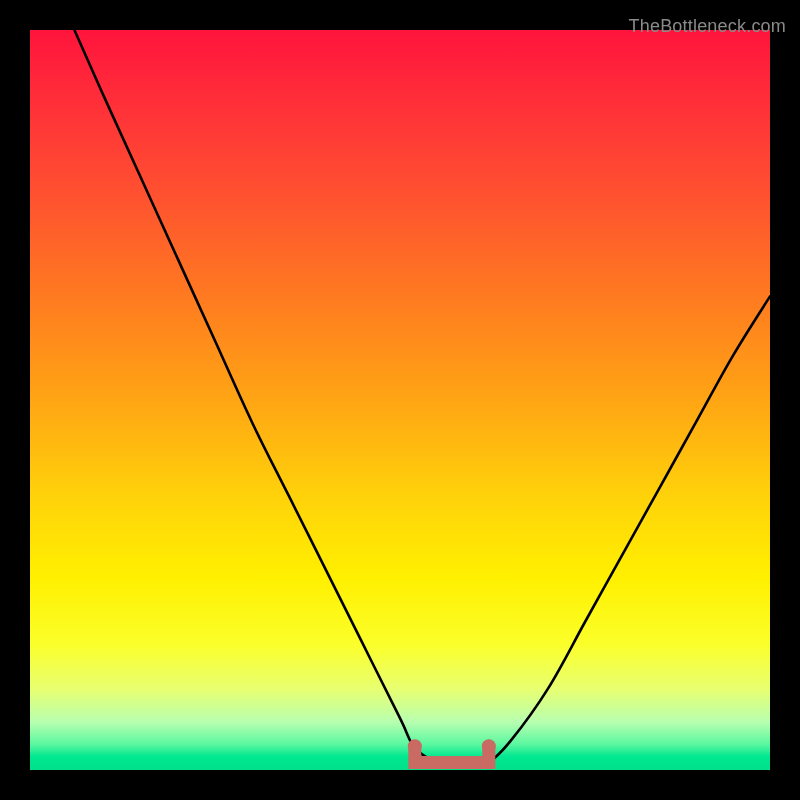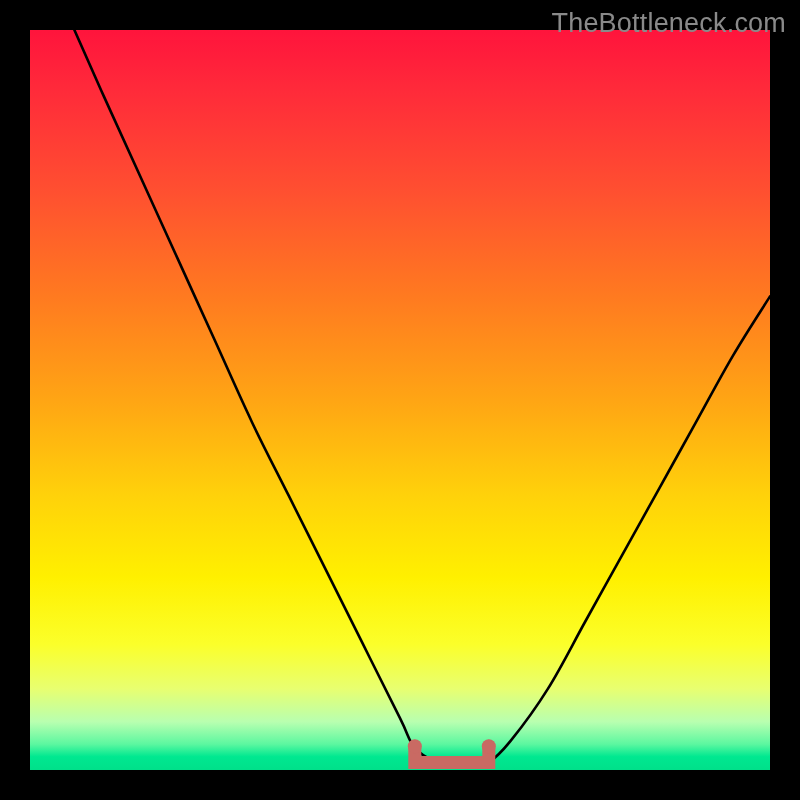--- a/index.html
+++ b/index.html
@@ -41,24 +41,24 @@
       #fbff2a 83%,
       #e8ff70 89%,
       #b8ffb0 93.5%,
       #5cf7a0 96.5%,
       #00e890 98.2%,
       #00e08a 100%
     );
   }
   .watermark {
     position: absolute;
-    top: 8px;
+    top: 16px;
     right: 14px;
     font-family: Arial, Helvetica, sans-serif;
-    font-size: 27px;
+    font-size: 18px;
     color: #8a8a8a;
     letter-spacing: 0.2px;
     user-select: none;
   }
   svg.curve {
     position: absolute;
     inset: 0;
   }
 </style>
 </head>

